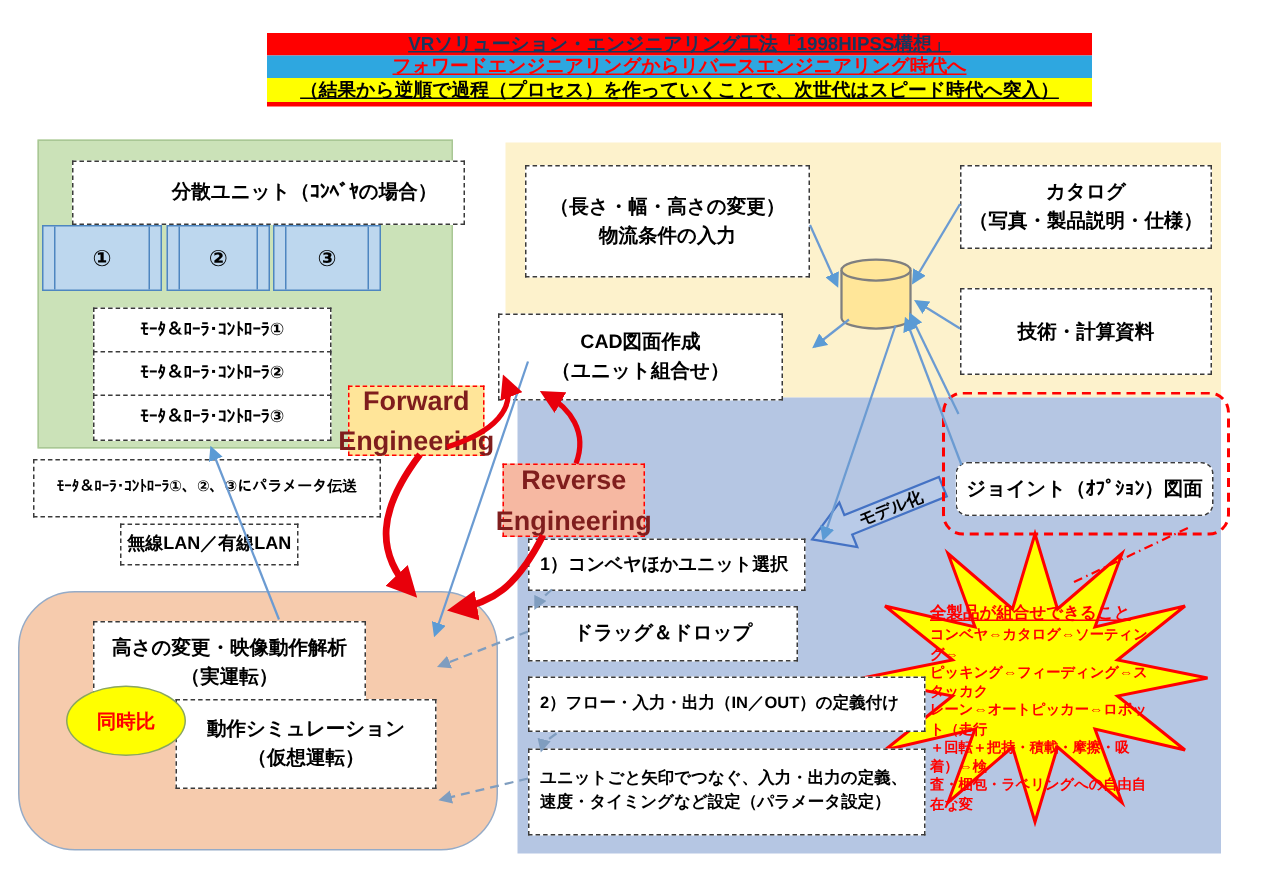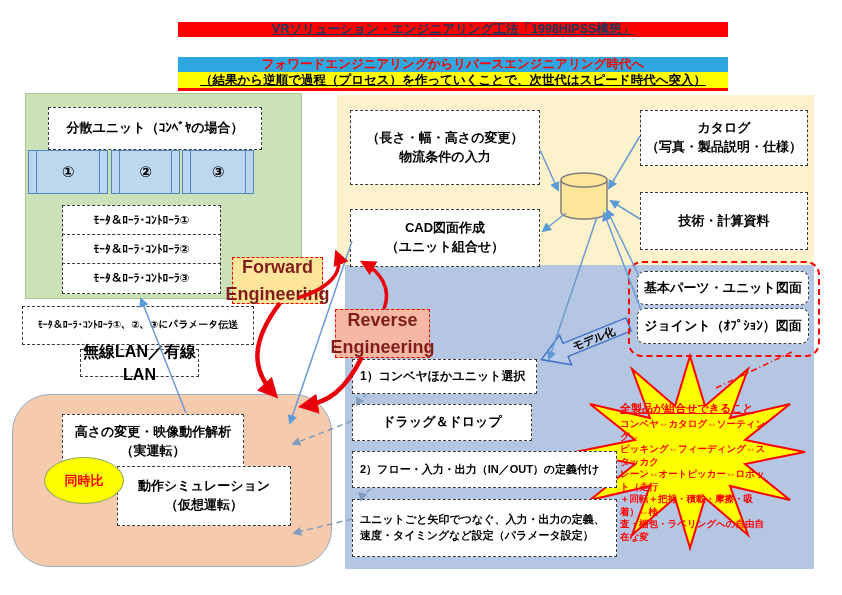--- a/index.html
+++ b/index.html
@@ -13,21 +13,21 @@
                  border:1.5px solid #95abc7;border-radius:38px;}
   .layer{position:absolute;left:0;top:0;z-index:2;}
   #overlay{z-index:4;pointer-events:none;}
   .box{position:absolute;z-index:3;background:#ffffff;border:1.5px dashed #3a3a3a;
        display:flex;flex-direction:column;align-items:center;justify-content:center;
        text-align:center;font-weight:bold;font-size:13px;line-height:1.45;}
   .title-block{position:absolute;left:178px;top:22px;width:550px;z-index:3;text-align:center;
                border-bottom:3px solid #ff0000;}
   .tbar{display:flex;align-items:center;justify-content:center;font-weight:bold;font-size:12.5px;}
   #tbar1{height:15px;background:#ff0000;color:#17375e;text-decoration:underline;}
-  #tbar2{height:15px;background:#2ea7e0;color:#ff0000;margin-top:20px;}
+  #tbar2{height:15px;background:#2ea7e0;color:#ff0000;text-decoration:underline;}
   #tbar3{height:16px;background:#ffff00;color:#000000;text-decoration:underline;}
   .conveyor{position:absolute;z-index:3;top:150px;height:42px;background:#bdd7ee;
             border:1px solid #4e86c0;display:flex;align-items:center;justify-content:center;
             font-size:15px;font-weight:bold;}
   .strip-l,.strip-r{position:absolute;top:0;bottom:0;width:0;border-left:1px solid #4e86c0;}
   .strip-l{left:7px;} .strip-r{right:7px;}
   .ctrl{left:62px;width:157px;height:29px;font-size:11.5px;}
   .eng{z-index:3;border:1.5px dashed #ff0000;color:#7f1d1d;font-weight:bold;font-size:18px;}
   #fe-box{left:232px;top:257px;width:89px;height:45px;background:#ffe599;}
   #re-box{left:335px;top:309px;width:93px;height:47px;background:#f6b8a2;}
@@ -67,21 +67,21 @@
     </g>
     <polygon points="805,452 745,464 790,500 730,486 748,535 705,498 690,548 675,498 632,535 650,486 590,500 635,464 575,452 635,440 590,404 650,418 632,369 675,406 690,356 705,406 748,369 730,418 790,404 745,440" fill="#ffff00" stroke="#ff0000" stroke-width="2"></polygon>
   </svg>
 
   <div class="title-block">
     <div class="tbar" id="tbar1">VRソリューション・エンジニアリング工法「1998HIPSS構想」</div>
     <div class="tbar" id="tbar2">フォワードエンジニアリングからリバースエンジニアリング時代へ</div>
     <div class="tbar" id="tbar3">（結果から逆順で過程（プロセス）を作っていくことで、次世代はスピード時代へ突入）</div>
   </div>
 
-  <div class="box" style="left:48px;top:107px;width:212px;height:41px;">分散ユニット（ｺﾝﾍﾞﾔの場合）</div>
+  <div class="box" style="left:48px;top:107px;width:212px;height:41px;padding-left:48px;">分散ユニット（ｺﾝﾍﾞﾔの場合）</div>
 
   <div class="conveyor" style="left:28px;width:78px;">
     <div class="strip-l"></div>
     <span>①</span>
     <div class="strip-r"></div>
   </div>
   <div class="conveyor" style="left:111px;width:67px;">
     <div class="strip-l"></div>
     <span>②</span>
     <div class="strip-r"></div>
@@ -90,47 +90,46 @@
     <div class="strip-l"></div>
     <span>③</span>
     <div class="strip-r"></div>
   </div>
 
   <div class="box ctrl" style="top:205px;">ﾓｰﾀ＆ﾛｰﾗ･ｺﾝﾄﾛｰﾗ①</div>
   <div class="box ctrl" style="top:234px;">ﾓｰﾀ＆ﾛｰﾗ･ｺﾝﾄﾛｰﾗ②</div>
   <div class="box ctrl" style="top:263px;">ﾓｰﾀ＆ﾛｰﾗ･ｺﾝﾄﾛｰﾗ③</div>
 
   <div class="box tiny" style="left:22px;top:306px;width:230px;height:37px;">ﾓｰﾀ＆ﾛｰﾗ･ｺﾝﾄﾛｰﾗ①、②、③にパラメータ伝送</div>
-  <div class="box" style="left:80px;top:349px;width:117px;height:26px;font-size:16px;">無線LAN／有線LAN</div>
+  <div class="box" style="left:80px;top:349px;width:117px;height:26px;font-size:12px;">無線LAN／有線LAN</div>
 
   <div class="box eng" id="fe-box">
     <span>Forward</span>
     <span>Engineering</span>
   </div>
   <div class="box eng" id="re-box">
     <span>Reverse</span>
     <span>Engineering</span>
   </div>
 
   <div class="box" style="left:350px;top:110px;width:188px;height:73px;">
     <span>（長さ・幅・高さの変更）</span>
     <span>物流条件の入力</span>
   </div>
-  <div class="box" style="left:350px;top:209px;width:188px;height:56px;">
+  <div class="box" style="left:332px;top:209px;width:188px;height:56px;">
     <span>CAD図面作成</span>
     <span>（ユニット組合せ）</span>
   </div>
   <div class="box" style="left:640px;top:110px;width:166px;height:54px;">
     <span>カタログ</span>
     <span>（写真・製品説明・仕様）</span>
   </div>
   <div class="box" style="left:640px;top:192px;width:166px;height:56px;">技術・計算資料</div>
 
   <div id="reddash-box"></div>
-  <div class="box" id="basic-box" style="left:637px;top:271px;width:170px;height:32px;">基本パーツ・ユニット図面</div>
   <div class="box" id="joint-box" style="left:637px;top:308px;width:170px;height:34px;">ジョイント（ｵﾌﾟｼｮﾝ）図面</div>
 
   <div class="box left-align" style="left:352px;top:359px;width:176px;height:33px;font-size:12px;">1）コンベヤほかユニット選択</div>
   <div class="box" style="left:352px;top:404px;width:178px;height:35px;">ドラッグ＆ドロップ</div>
   <div class="box left-align small" style="left:352px;top:451px;width:256px;height:35px;">2）フロー・入力・出力（IN／OUT）の定義付け</div>
   <div class="box left-align small" style="left:352px;top:499px;width:256px;height:56px;">
     <span>ユニットごと矢印でつなぐ、入力・出力の定義、</span>
     <span>速度・タイミングなど設定（パラメータ設定）</span>
   </div>
 

